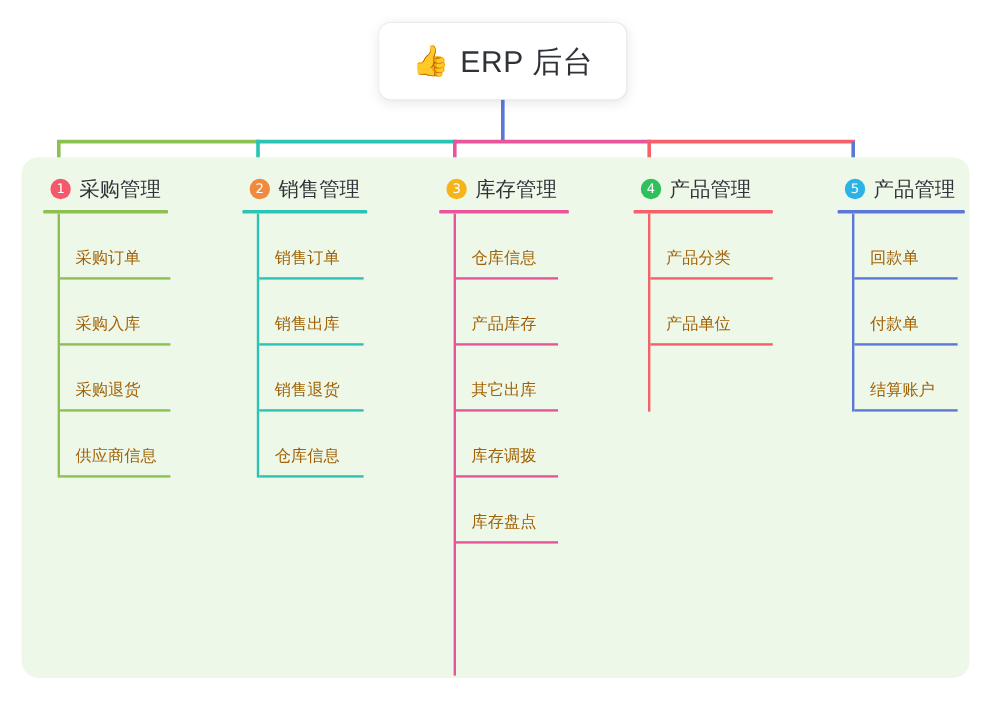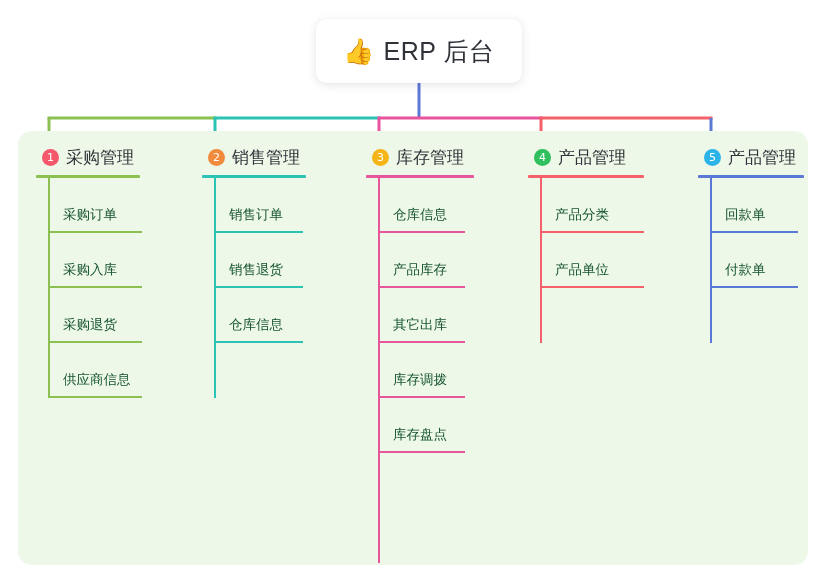--- a/index.html
+++ b/index.html
@@ -117,21 +117,21 @@
   }
   .leaf {
     position: relative;
     height: 55px;
   }
   .leaf-label {
     position: absolute;
     left: 13px;
     bottom: 9px;
     font-size: 13.5px;
-    color: #14532d;
+    color: #a16207;
     white-space: nowrap;
   }
   .leaf-rule {
     position: absolute;
     left: 0;
     bottom: 0;
     height: 1.7px;
   }
 </style>
 </head>
@@ -192,20 +192,24 @@
           <span class="col-title">销售管理</span>
         </div>
         <div class="header-rule" style="width: 104px; background: rgb(43, 196, 180);"></div>
         <div class="branch">
           <div class="spine" style="background: rgb(43, 196, 180); height: 220px;"></div>
           <div class="leaf">
             <span class="leaf-label">销售订单</span>
             <div class="leaf-rule" style="width: 87px; background: rgb(43, 196, 180);"></div>
           </div>
           <div class="leaf">
+            <span class="leaf-label">销售出库</span>
+            <div class="leaf-rule" style="width: 87px; background: rgb(43, 196, 180);"></div>
+          </div>
+          <div class="leaf">
             <span class="leaf-label">销售退货</span>
             <div class="leaf-rule" style="width: 87px; background: rgb(43, 196, 180);"></div>
           </div>
           <div class="leaf">
             <span class="leaf-label">仓库信息</span>
             <div class="leaf-rule" style="width: 87px; background: rgb(43, 196, 180);"></div>
           </div>
         </div>
       </div>
       <div class="column" style="left: 366px;">
@@ -265,17 +269,21 @@
         <div class="branch">
           <div class="spine" style="background: rgb(91, 120, 214); height: 165px;"></div>
           <div class="leaf">
             <span class="leaf-label">回款单</span>
             <div class="leaf-rule" style="width: 86px; background: rgb(91, 120, 214);"></div>
           </div>
           <div class="leaf">
             <span class="leaf-label">付款单</span>
             <div class="leaf-rule" style="width: 86px; background: rgb(91, 120, 214);"></div>
           </div>
+          <div class="leaf">
+            <span class="leaf-label">结算账户</span>
+            <div class="leaf-rule" style="width: 86px; background: rgb(91, 120, 214);"></div>
+          </div>
         </div>
       </div>
     </div>
 
 </div>
 
 </body></html>

